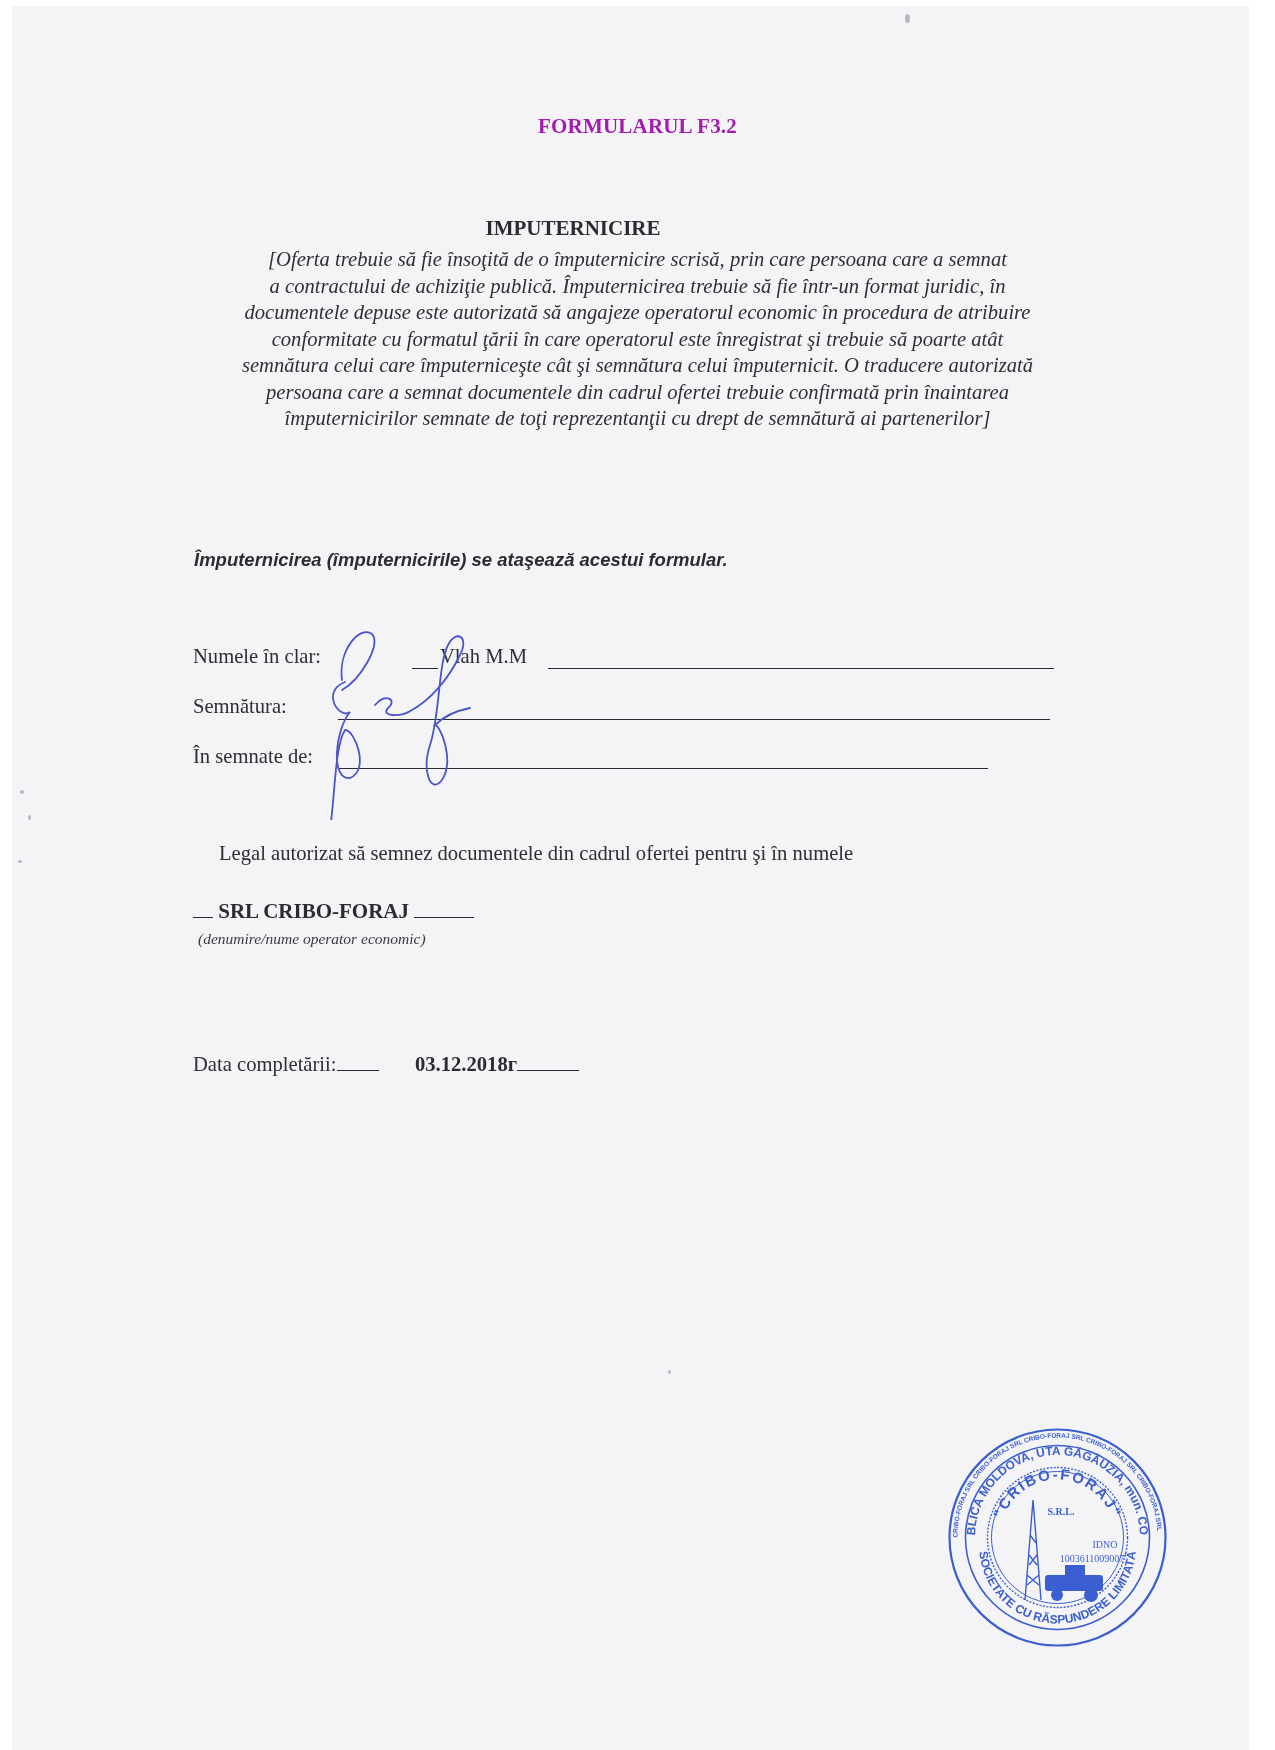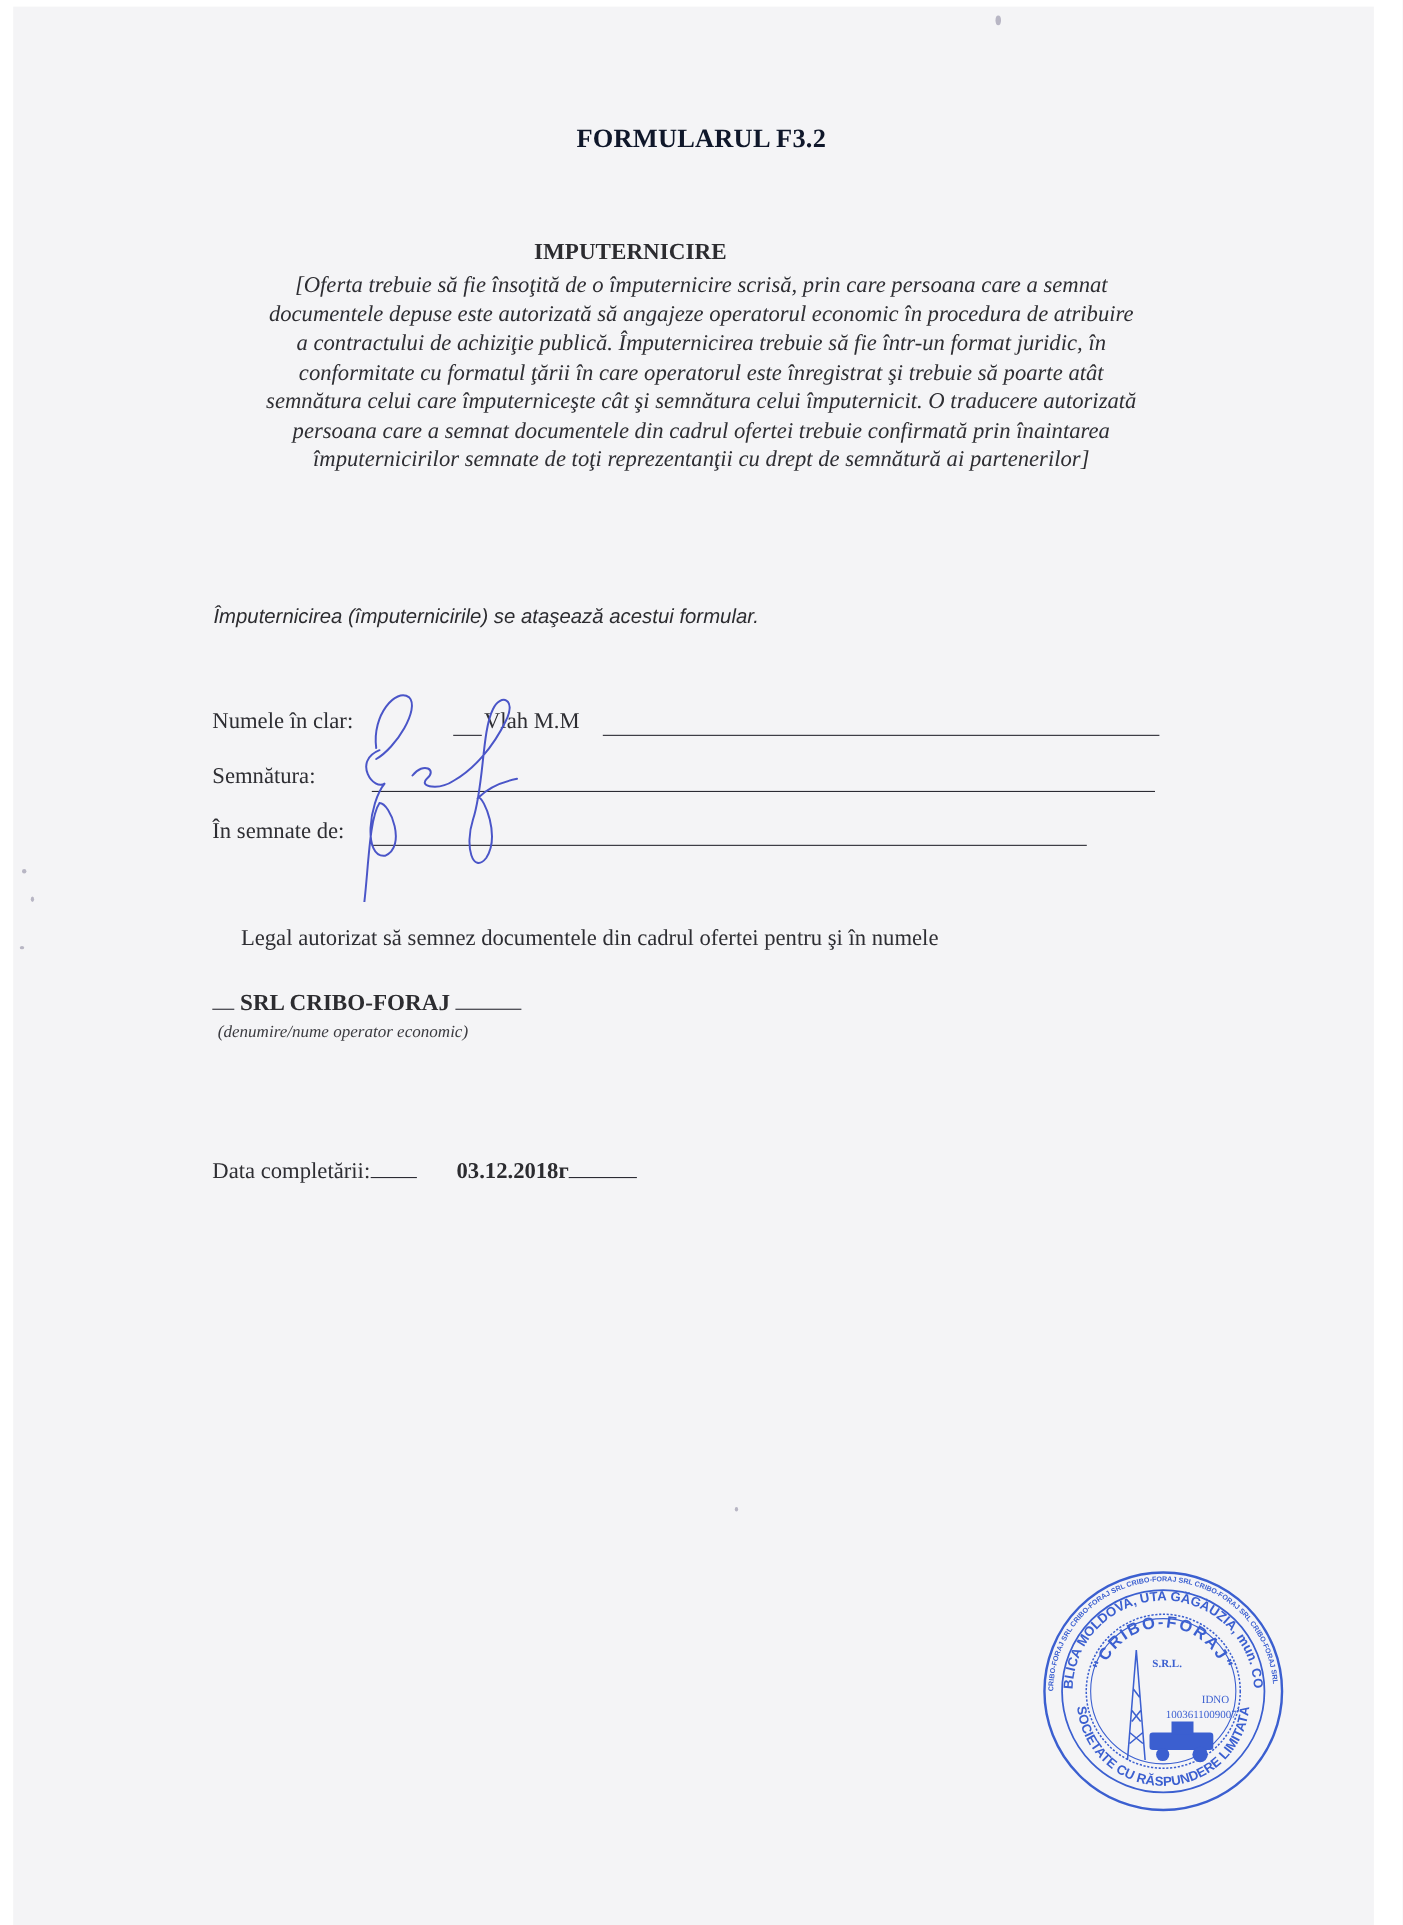--- a/index.html
+++ b/index.html
@@ -9,35 +9,35 @@
     font-family: "Liberation Serif", "DejaVu Serif", serif;
     color: #2a2a2e;
   }
   .paper {
     position: absolute; left: 12px; top: 6px; width: 1237px; height: 1744px;
     background: #f4f4f6;
   }
   .abs { position: absolute; }
   .title {
     left: 0; width: 1275px; text-align: center; top: 114px;
-    font-weight: bold; font-size: 24px; letter-spacing: 0.2px; color: #0f172a;
+    font-weight: bold; font-size: 21px; letter-spacing: 0.2px; color: #a21caf;
   }
   .heading {
     left: 0; width: 1146px; text-align: center; top: 216px;
     font-weight: bold; font-size: 21px; color: #2c2c30;
   }
   .instructions {
     left: 150px; width: 975px; top: 246px;
     text-align: center; font-style: italic; font-size: 20.6px; line-height: 26.5px;
     color: #2e2e33;
   }
   .attach-note {
     left: 194px; top: 549px;
     font-family: "Liberation Sans", "DejaVu Sans", sans-serif;
-    font-weight: normal; font-style: italic; font-size: 18.5px; color: #2c2c30;
+    font-weight: bold; font-style: italic; font-size: 18.5px; color: #2c2c30;
   }
   .field-label { left: 193px; font-size: 20.6px; color: #2e2e33; }
   .line { height: 0; border-top: 1.6px solid #2b2b33; }
   .field-value { font-size: 20.6px; color: #2e2e33; }
   .legal { left: 193px; top: 842px; font-size: 20.6px; color: #2e2e33; margin-left: 26px; }
   .company { left: 193px; top: 897px; font-size: 21px; font-weight: bold; color: #2c2c30; }
   .company-note { left: 198px; top: 930px; font-size: 15.5px; font-style: italic; color: #3a3a3f; }
   .date-label { left: 193px; top: 1050px; font-size: 20.6px; color: #2e2e33; }
   .date-value { left: 415px; top: 1050px; font-size: 20.6px; font-weight: bold; color: #2c2c30; }
   .uline { display:inline-block; border-bottom: 1.6px solid #2b2b33; height: 20px; vertical-align: baseline; }
@@ -54,22 +54,22 @@
 <div class="speck" style="left:20px;top:790px;width:4px;height:4px;"></div>
 <div class="speck" style="left:28px;top:815px;width:3px;height:5px;"></div>
 <div class="speck" style="left:18px;top:860px;width:4px;height:3px;"></div>
 <div class="speck" style="left:668px;top:1370px;width:3px;height:4px;"></div>
 
 <div class="abs title">FORMULARUL F3.2</div>
 <div class="abs heading">IMPUTERNICIRE</div>
 
 <div class="abs instructions">
   <div>[Oferta trebuie să fie însoţită de o împuternicire scrisă, prin care persoana care a semnat</div>
+  <div>a contractului de achiziţie publică. Împuternicirea trebuie să fie într-un format juridic, în</div>
   <div>documentele depuse este autorizată să angajeze operatorul economic în procedura de atribuire</div>
-  <div>a contractului de achiziţie publică. Împuternicirea trebuie să fie într-un format juridic, în</div>
   <div>conformitate cu formatul ţării în care operatorul este înregistrat şi trebuie să poarte atât</div>
   <div>semnătura celui care împuterniceşte cât şi semnătura celui împuternicit. O traducere autorizată</div>
   <div>persoana care a semnat documentele din cadrul ofertei trebuie confirmată prin înaintarea</div>
   <div>împuternicirilor semnate de toţi reprezentanţii cu drept de semnătură ai partenerilor]</div>
 </div>
 
 <div class="abs attach-note">Împuternicirea (împuternicirile) se ataşează acestui formular.</div>
 
 <div class="abs field-label" style="top:645px;">Numele în clar:</div>
 <div class="abs line" style="left:412px;top:668px;width:26px;"></div>

